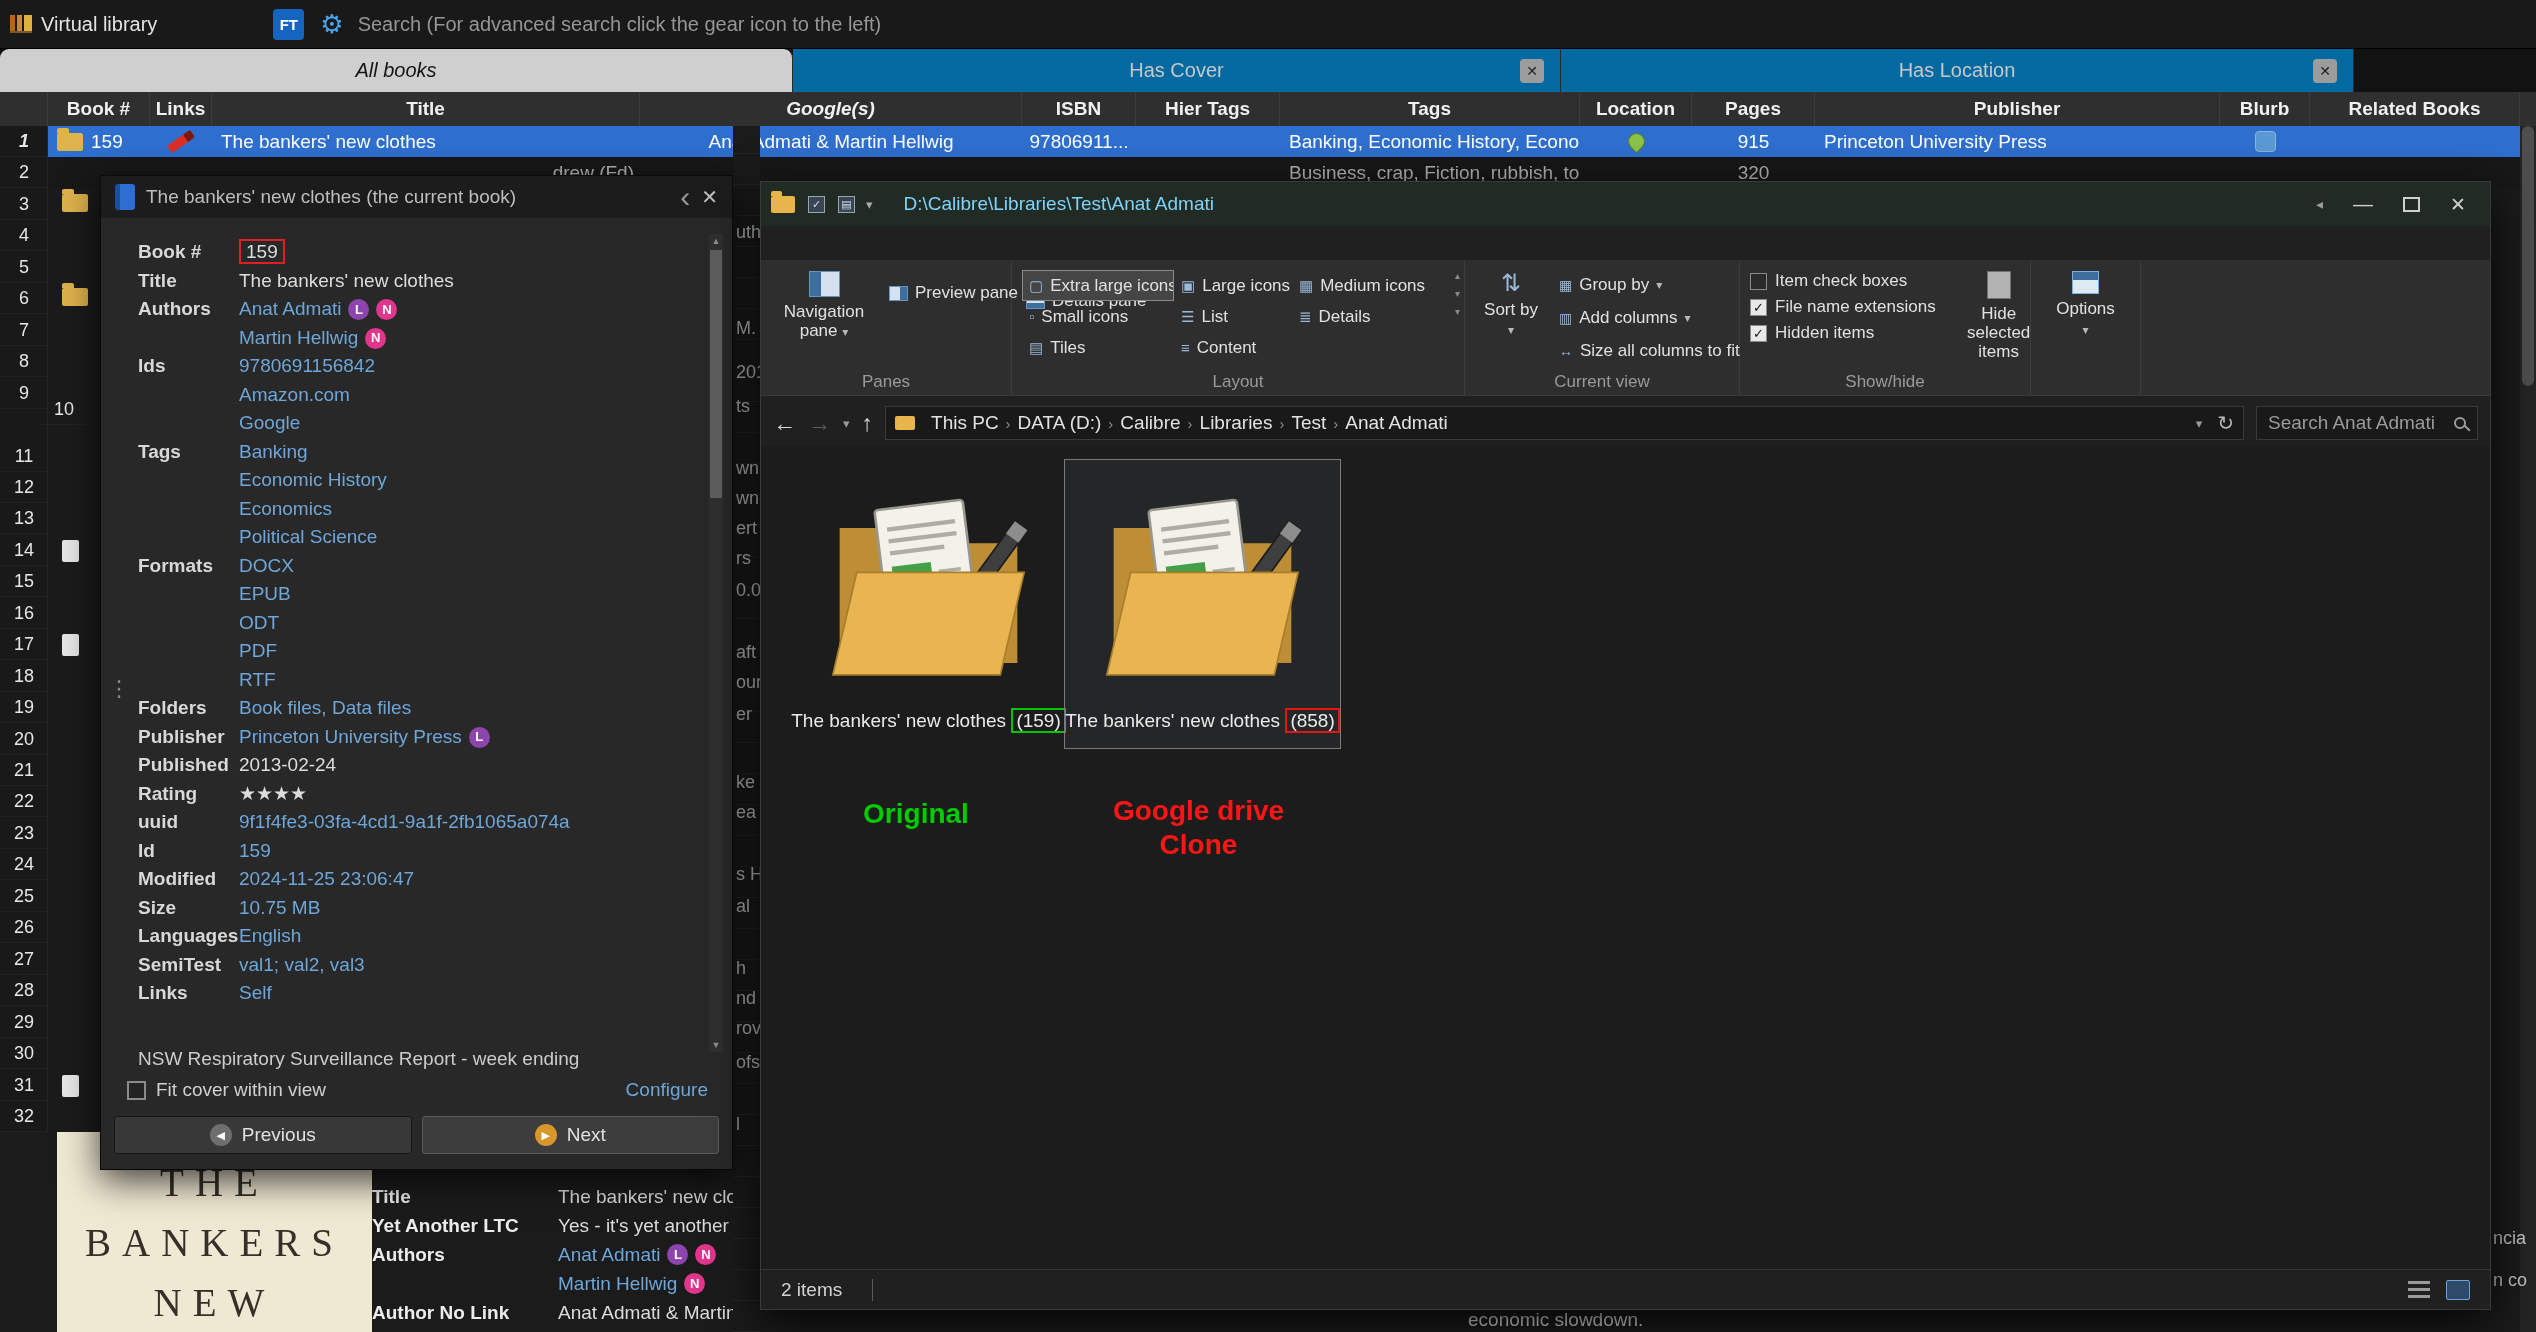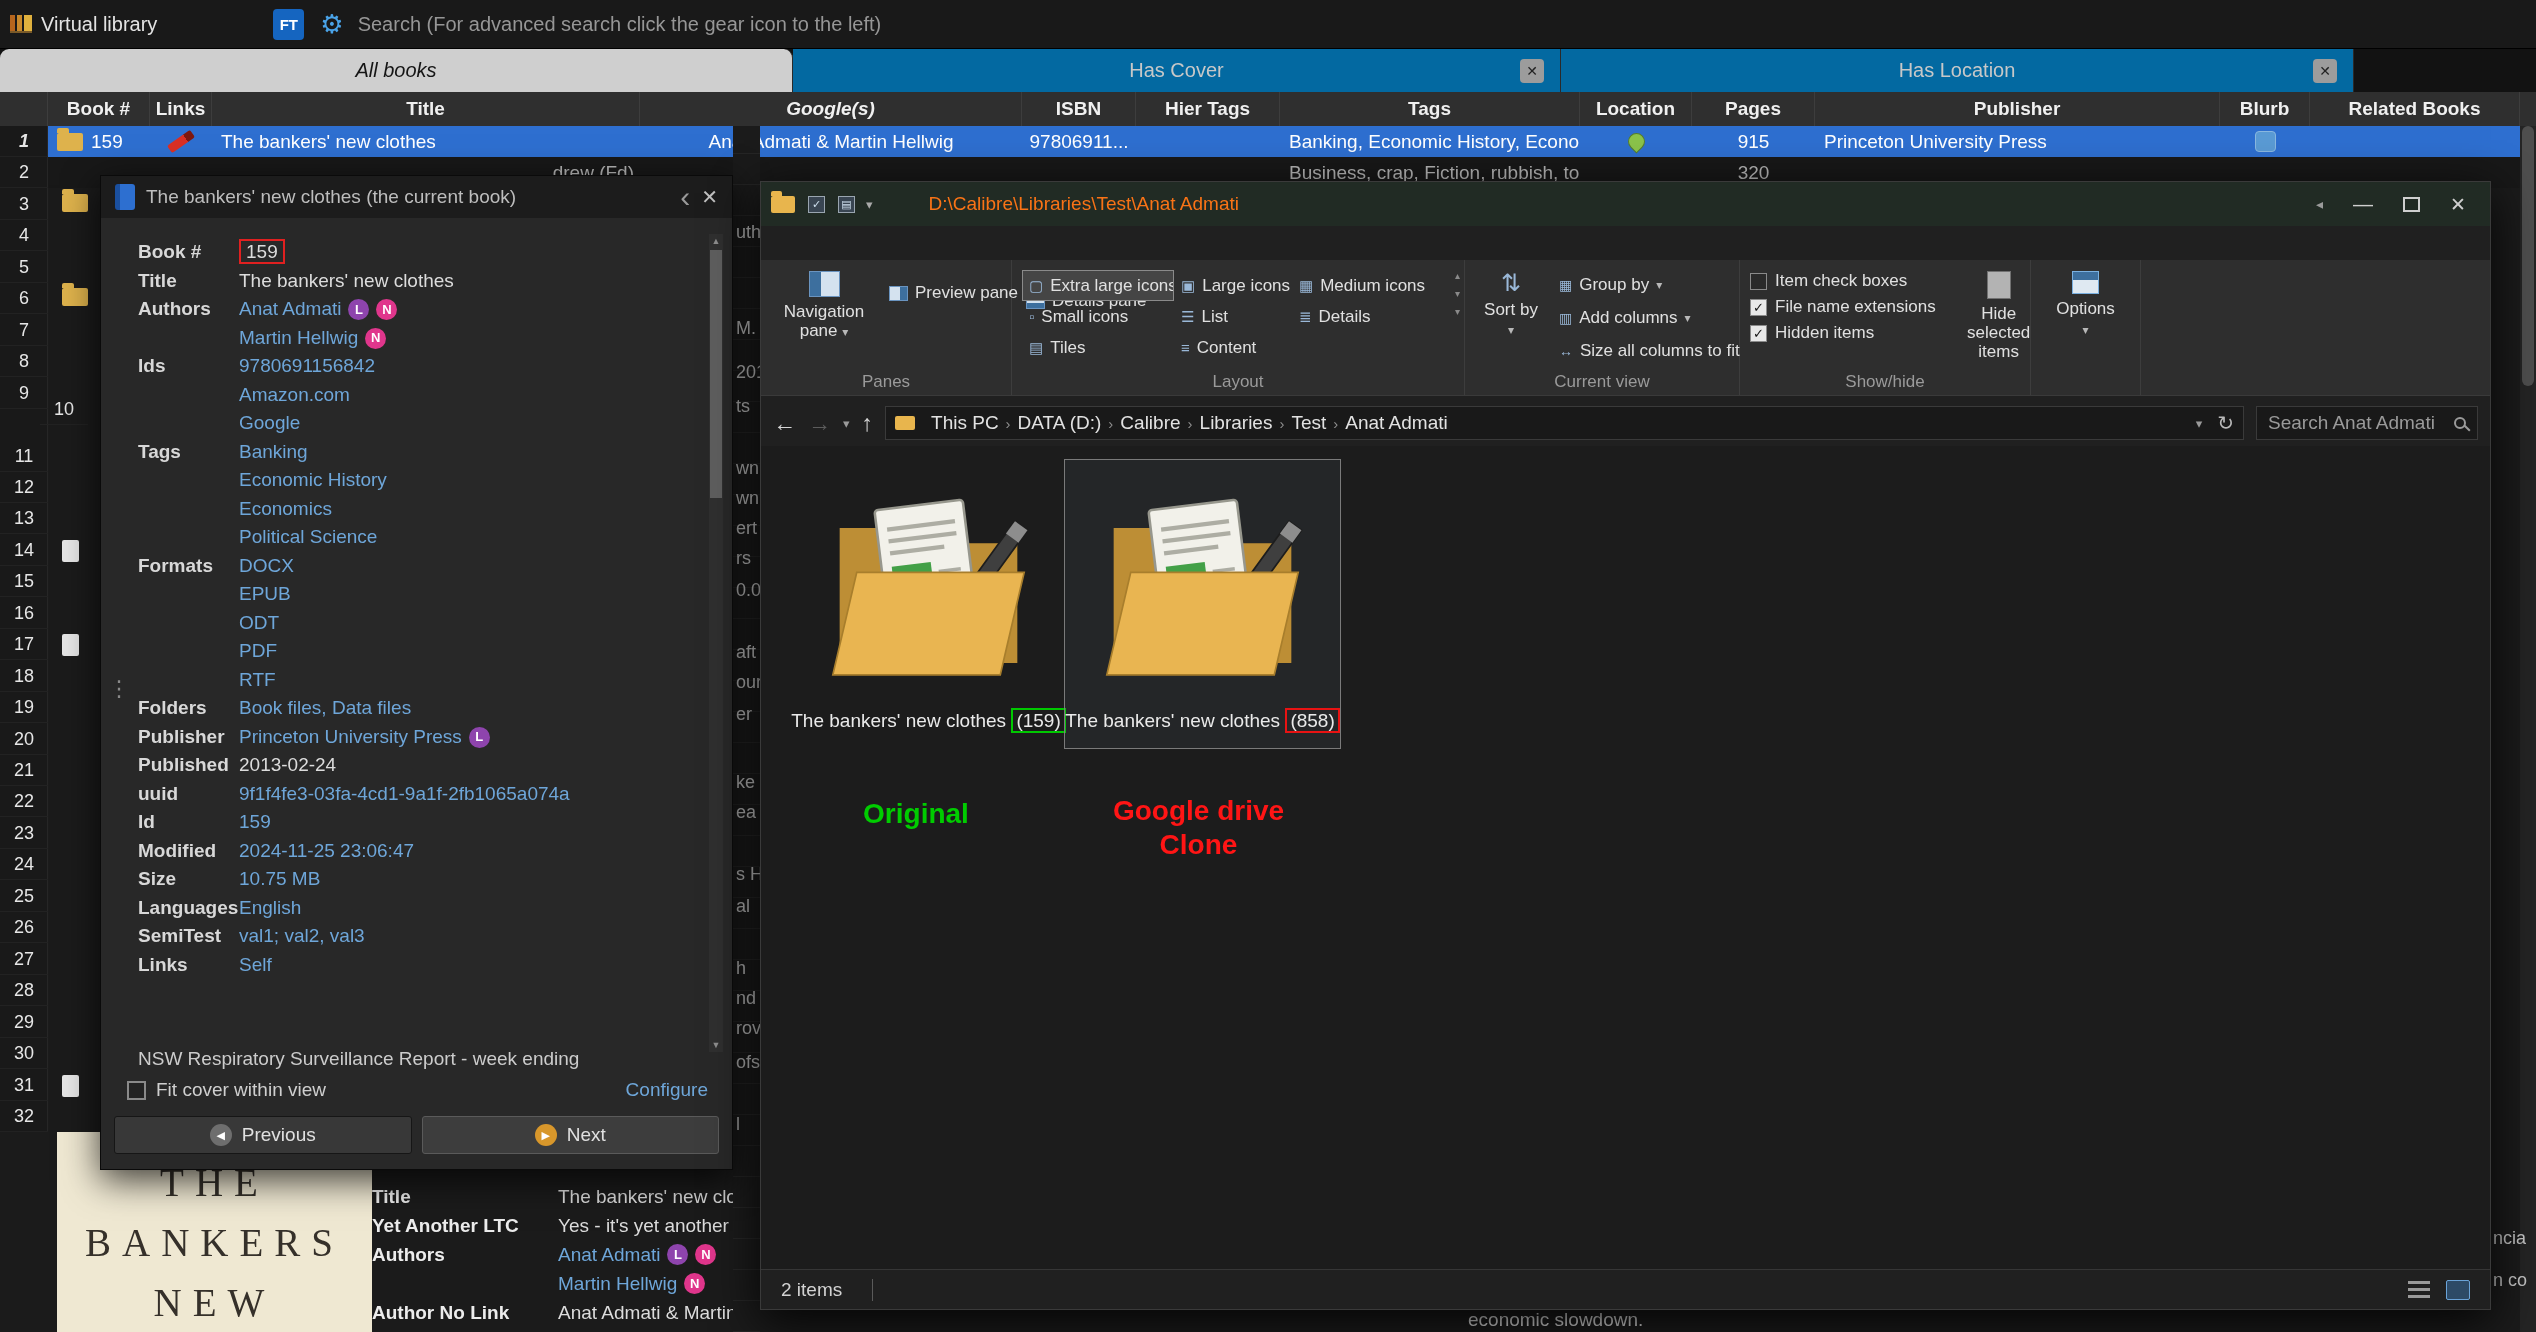--- a/index.html
+++ b/index.html
@@ -100,21 +100,21 @@
 .btn-ico.prev{background:#6e6e6e}
 .btn-ico.nxt{background:#d8972b}
 
 
 .explorer{position:absolute;left:760px;top:181px;width:1731px;height:1129px;background:#202020;border:1px solid #3a3a3a;box-shadow:0 12px 44px rgba(0,0,0,.85);z-index:20;font-size:19px}
 .ex-titlebar{position:absolute;top:0;left:0;right:0;height:44px;background:#212b24;display:flex;align-items:center;padding:0 10px;color:#dcdcdc}
 .qat-folder{width:24px;height:17px;background:#e8b54d;border-radius:2px;position:relative;flex:none}
 .qat-folder::before{content:"";position:absolute;top:-5px;left:0;width:11px;height:5px;background:#e8b54d;border-radius:2px 2px 0 0}
 .qat-ic{margin-left:13px;width:17px;height:17px;border:1px solid #9aa5b0;background:#394552;color:#cfe0ef;font-size:11px;display:flex;align-items:center;justify-content:center;flex:none}
 .qat-dd{margin-left:11px;color:#aaa;font-size:13px}
-.ex-title{margin-left:56px;font-size:19px;color:#f97316;white-space:nowrap}
+.ex-title{margin-left:31px;font-size:19px;color:#7dd3fc;white-space:nowrap}
 .win-controls{margin-left:auto;display:flex;align-items:center;gap:30px;padding-right:14px;color:#cfcfcf}
 .wc-pin{font-size:14px;color:#9a9a9a}
 .wc-min{font-size:20px}
 .wc-max{width:17px;height:15px;border:2px solid #cfcfcf}
 .wc-close{font-size:19px}
 .ex-tabs{position:absolute;top:44px;left:0;right:0;height:34px;background:#262626;display:flex;align-items:stretch;padding-left:16px}
 .ex-tab{display:flex;align-items:center;padding:0 19px;color:#dedede;font-size:19px}
 .ex-tab.active{background:#2e2e2e}
 .ribbon-right{margin-left:auto;display:flex;align-items:center;gap:24px;padding-right:16px}
 .chev-up{color:#b0b0b0;font-size:15px}
@@ -448,20 +448,26 @@
               <span class="fline link"><span>Princeton University Press</span><span class="badge L">L</span></span>
             </div>
           </div>
           <div class="field">
             <div class="flabel">Published</div>
             <div class="fvalues">
               <span class="fline"><span>2013-02-24</span></span>
             </div>
           </div>
           <div class="field">
+            <div class="flabel">Rating</div>
+            <div class="fvalues">
+              <span class="fline"><span>★★★★</span></span>
+            </div>
+          </div>
+          <div class="field">
             <div class="flabel">uuid</div>
             <div class="fvalues">
               <span class="fline link"><span>9f1f4fe3-03fa-4cd1-9a1f-2fb1065a074a</span></span>
             </div>
           </div>
           <div class="field">
             <div class="flabel">Id</div>
             <div class="fvalues">
               <span class="fline link"><span>159</span></span>
             </div>

